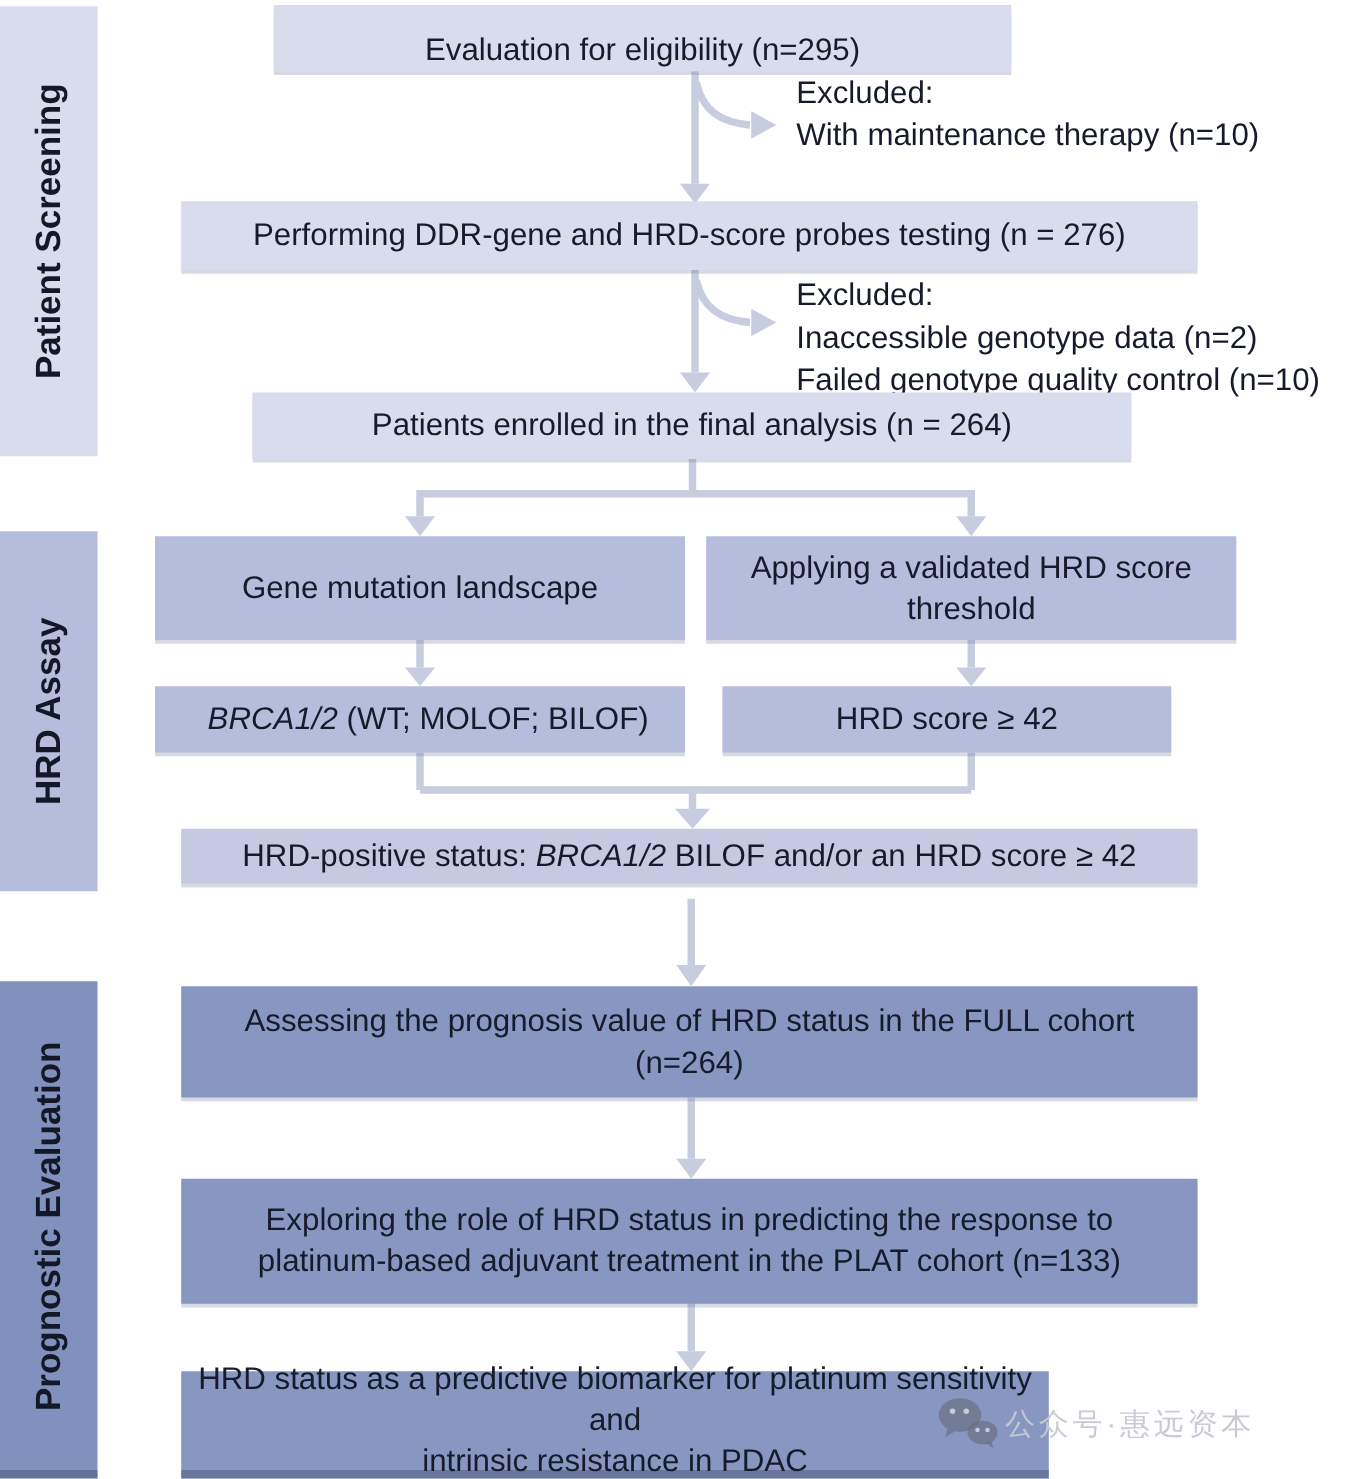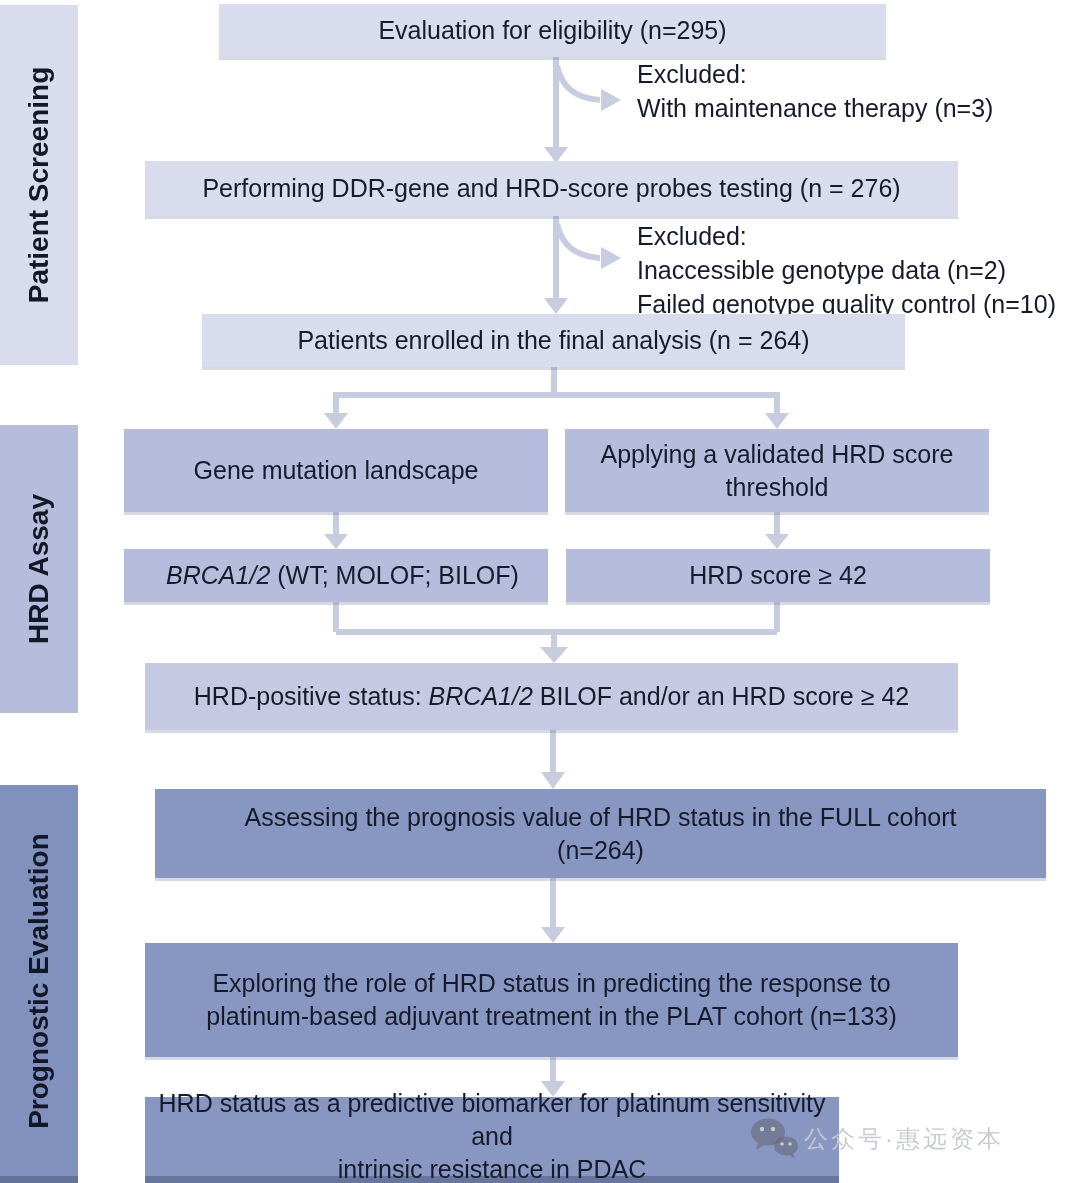--- a/index.html
+++ b/index.html
@@ -14,30 +14,30 @@
     box-sizing:border-box;box-shadow:0 3px 0 rgba(110,118,155,0.28);
   }
   .light{background:#d8dcec;}
   .medium{background:#b6bcdc;}
   .merge{background:#c5cae2;}
   .dark{background:#8897c2;}
   .line{display:block;}
   .it{font-style:italic;}
   .inline-label{display:inline;}
   
-  .b1{left:219px;top:4px;width:667px;height:53px;}
+  .b1{left:219px;top:4px;width:590px;height:53px;align-items:flex-end;}
   .b2{left:145px;top:161px;width:813px;height:55px;}
   .b3{left:202px;top:314px;width:703px;height:53px;}
   .b4{left:124px;top:429px;width:424px;height:83px;}
   .b5{left:565px;top:429px;width:424px;height:83px;}
   .b6{left:124px;top:549px;width:424px;height:53px;padding-left:13px;}
-  .b7{left:566px;top:549px;width:424px;height:53px;}
-  .b8{left:145px;top:663px;width:813px;height:67px;}
-  .b9{left:155px;top:789px;width:891px;height:89px;}
-  .b10{left:145px;top:943px;width:813px;height:114px;}
+  .b7{left:578px;top:549px;width:359px;height:53px;}
+  .b8{left:145px;top:663px;width:813px;height:44px;}
+  .b9{left:145px;top:789px;width:813px;height:89px;}
+  .b10{left:145px;top:943px;width:813px;height:100px;}
   .b11{left:145px;top:1097px;width:694px;height:86px;border-bottom:7px solid rgba(72,83,118,0.5);}
   
   .side{
     position:absolute;left:0;width:78px;z-index:1;display:flex;align-items:center;justify-content:center;
     box-sizing:border-box;
   }
   .side span{
     transform:rotate(-90deg);white-space:nowrap;font-weight:bold;font-size:28px;color:#131828;
   }
   .s1{top:5px;height:360px;background:#d8dcec;}
@@ -114,21 +114,21 @@
   <div class="side s3">
     <span>Prognostic Evaluation</span>
   </div>
 
   <div class="box light b1">
     <span class="line">Evaluation for eligibility (n=295)</span>
   </div>
 
   <div class="excl e1">
     <span class="line">Excluded:</span>
-    <span class="line">With maintenance therapy (n=3)</span>
+    <span class="line">With maintenance therapy (n=10)</span>
   </div>
 
   <div class="box light b2">
     <span class="line">Performing DDR-gene and HRD-score probes testing (n = 276)</span>
   </div>
 
   <div class="excl e2">
     <span class="line">Excluded:</span>
     <span class="line">Inaccessible genotype data (n=2)</span>
     <span class="line">Failed genotype quality control (n=10)</span>

